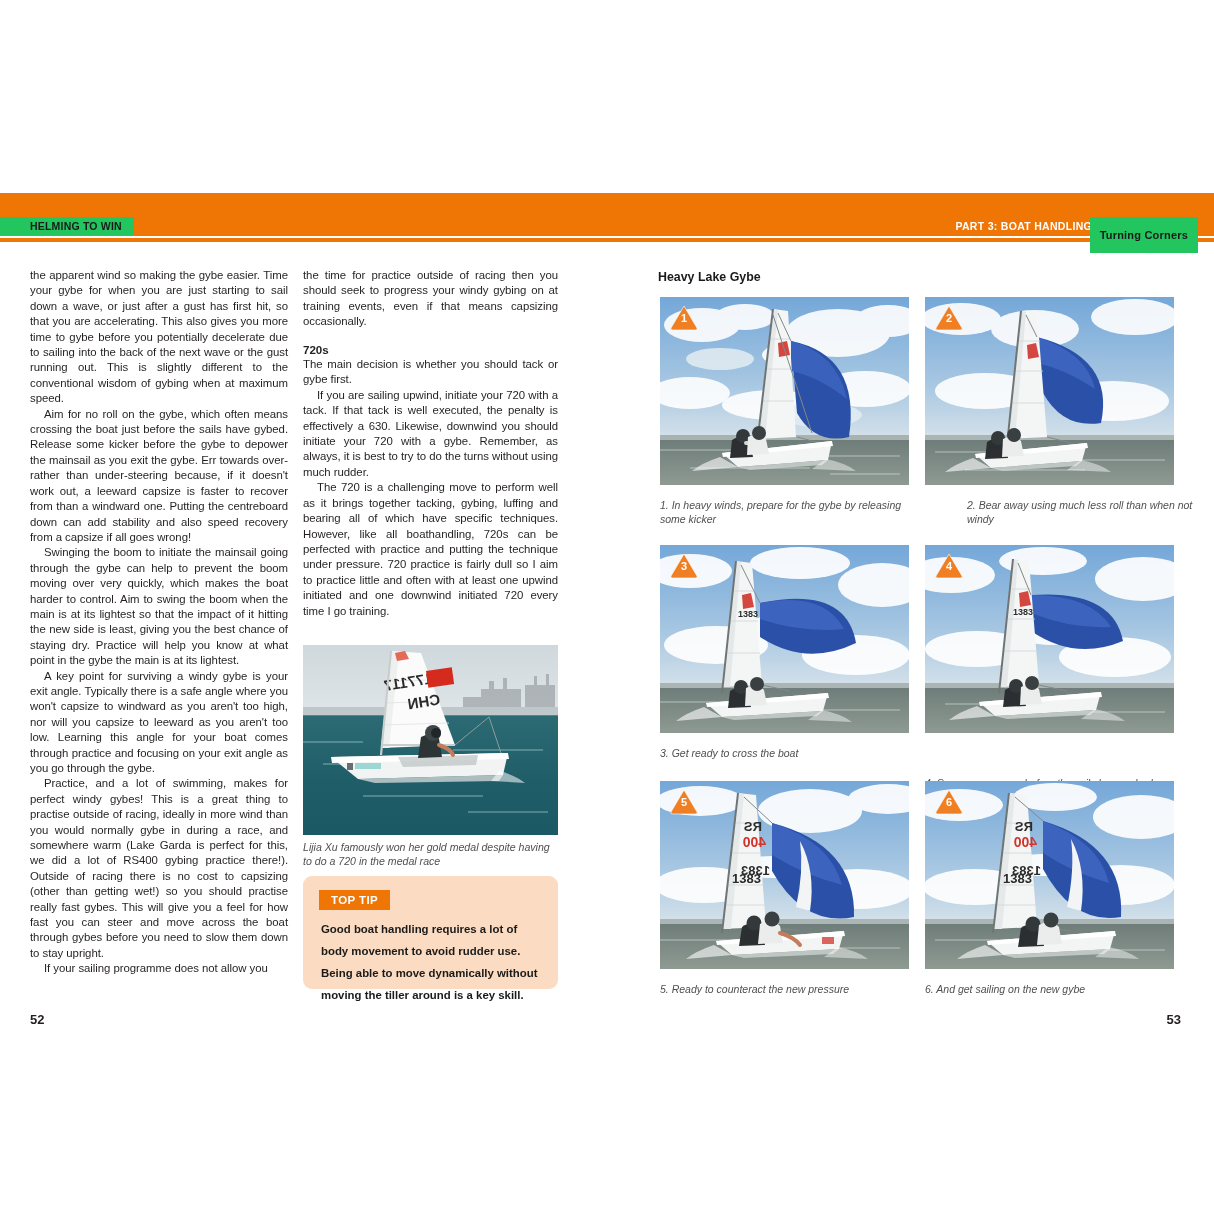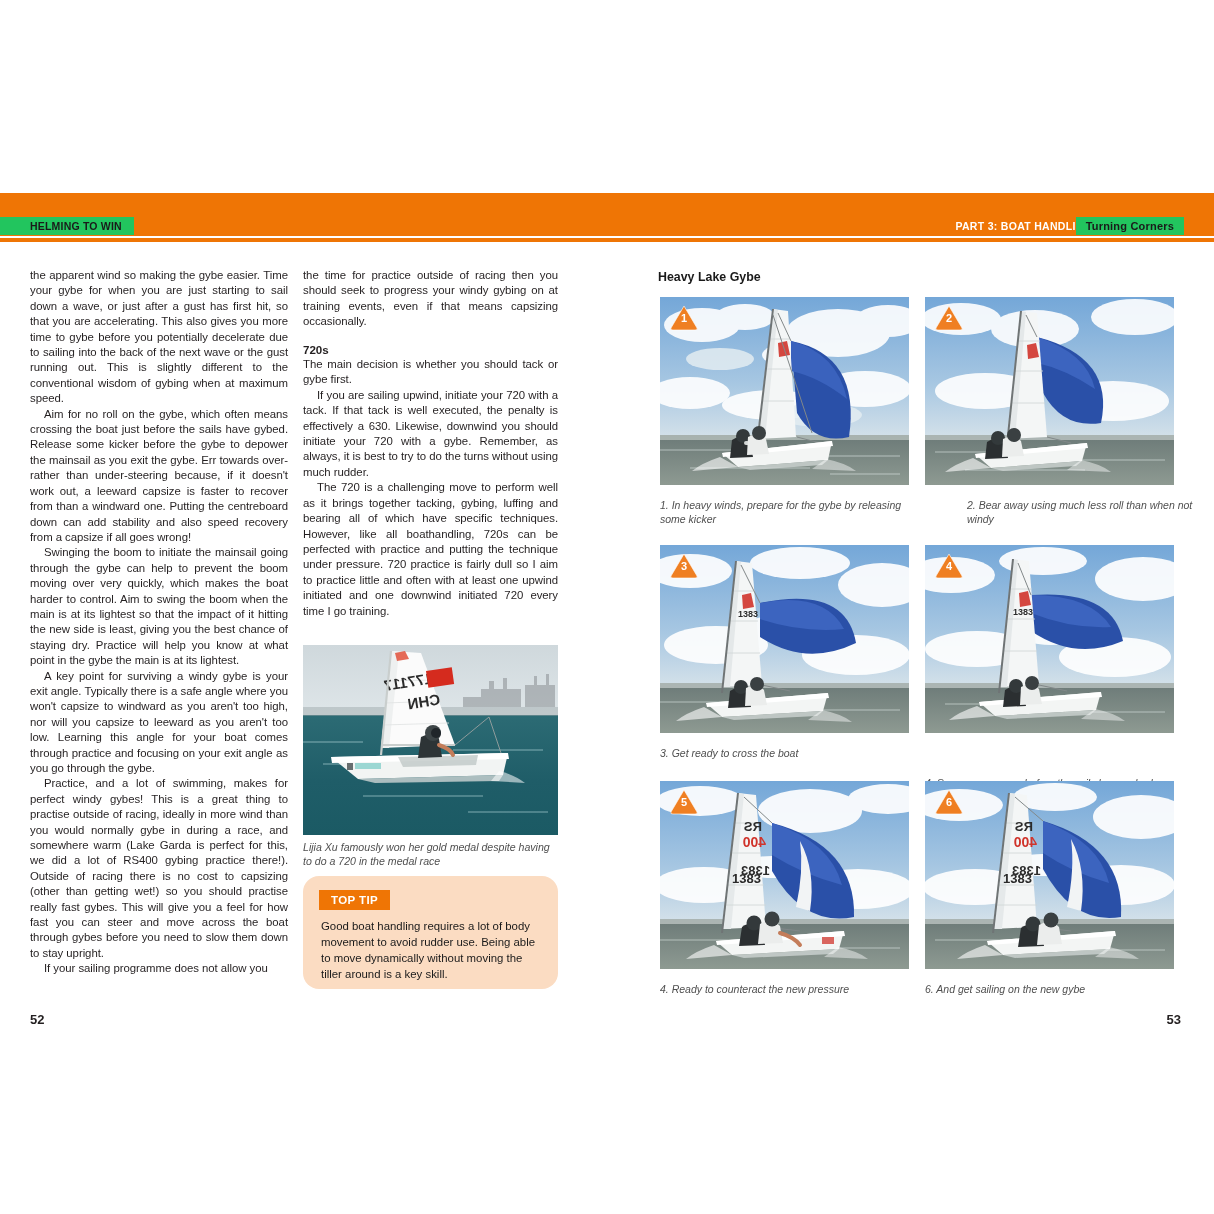--- a/index.html
+++ b/index.html
@@ -73,24 +73,24 @@
     top: 217px;
     height: 18px;
     display: flex;
     align-items: center;
     color: #ffffff;
     font-weight: bold;
     font-size: 10.5px;
     letter-spacing: .3px;
   }
   #hdr-right {
-    right: 30px;
+    right: 16px;
     top: 217px;
     height: 18px;
-    padding: 0 10px;
+    padding: 9px 10px;
     font-size: 11px;
   }
 
   
   .col {
     position: absolute;
     font-size: 11.4px;
     line-height: 15.4px;
     text-align: justify;
     color: #231f20;
@@ -135,41 +135,41 @@
   }
 
   
   #toptip {
     position: absolute;
     left: 303px;
     top: 876px;
     width: 255px;
     height: 113px;
     background: #fbdcc2;
-    border-radius: 16px;
+    border-radius: 9px;
   }
   #toptip-label {
     position: absolute;
     left: 16px;
     top: 14px;
     background: #ef7505;
     color: #ffffff;
     font-weight: bold;
     font-size: 11.5px;
     letter-spacing: .4px;
     padding: 4px 12px 4px 12px;
   }
   #toptip-body {
     position: absolute;
     left: 18px;
     top: 42px;
     width: 222px;
-    font-weight: normal;
+    font-weight: bold;
     font-size: 11.4px;
-    line-height: 16px;
+    line-height: 22px;
     color: #1a1a1a;
   }
 
   
   #rp-title {
     position: absolute;
     left: 658px;
     top: 270px;
     font-weight: bold;
     font-size: 12.4px;
@@ -728,19 +728,19 @@
       <path d="M184 166 q20 4 30 12 l-44 -2 z" fill="#ffffff" opacity=".45"></path>
     </svg>
     <div class="badge">
       <svg width="30" height="27" viewBox="0 0 30 27">
           <path d="M15 2 L28 24 Q29 26 26 26 L4 26 Q1 26 2 24 Z" fill="#ef7f22" stroke="#fff" stroke-width="0.6" stroke-linejoin="round"></path>
         </svg>
       <div class="num">6</div>
     </div>
   </div>
 
-  <div class="photo-caption" id="cap-5">4. Ready to counteract the new pressure</div>
+  <div class="photo-caption" id="cap-5">5. Ready to counteract the new pressure</div>
   <div class="photo-caption" id="cap-6">6. And get sailing on the new gybe</div>
 
   <div class="folio" id="folio-left">52</div>
   <div class="folio" id="folio-right">53</div>
 
 </div>
 
 </body></html>

